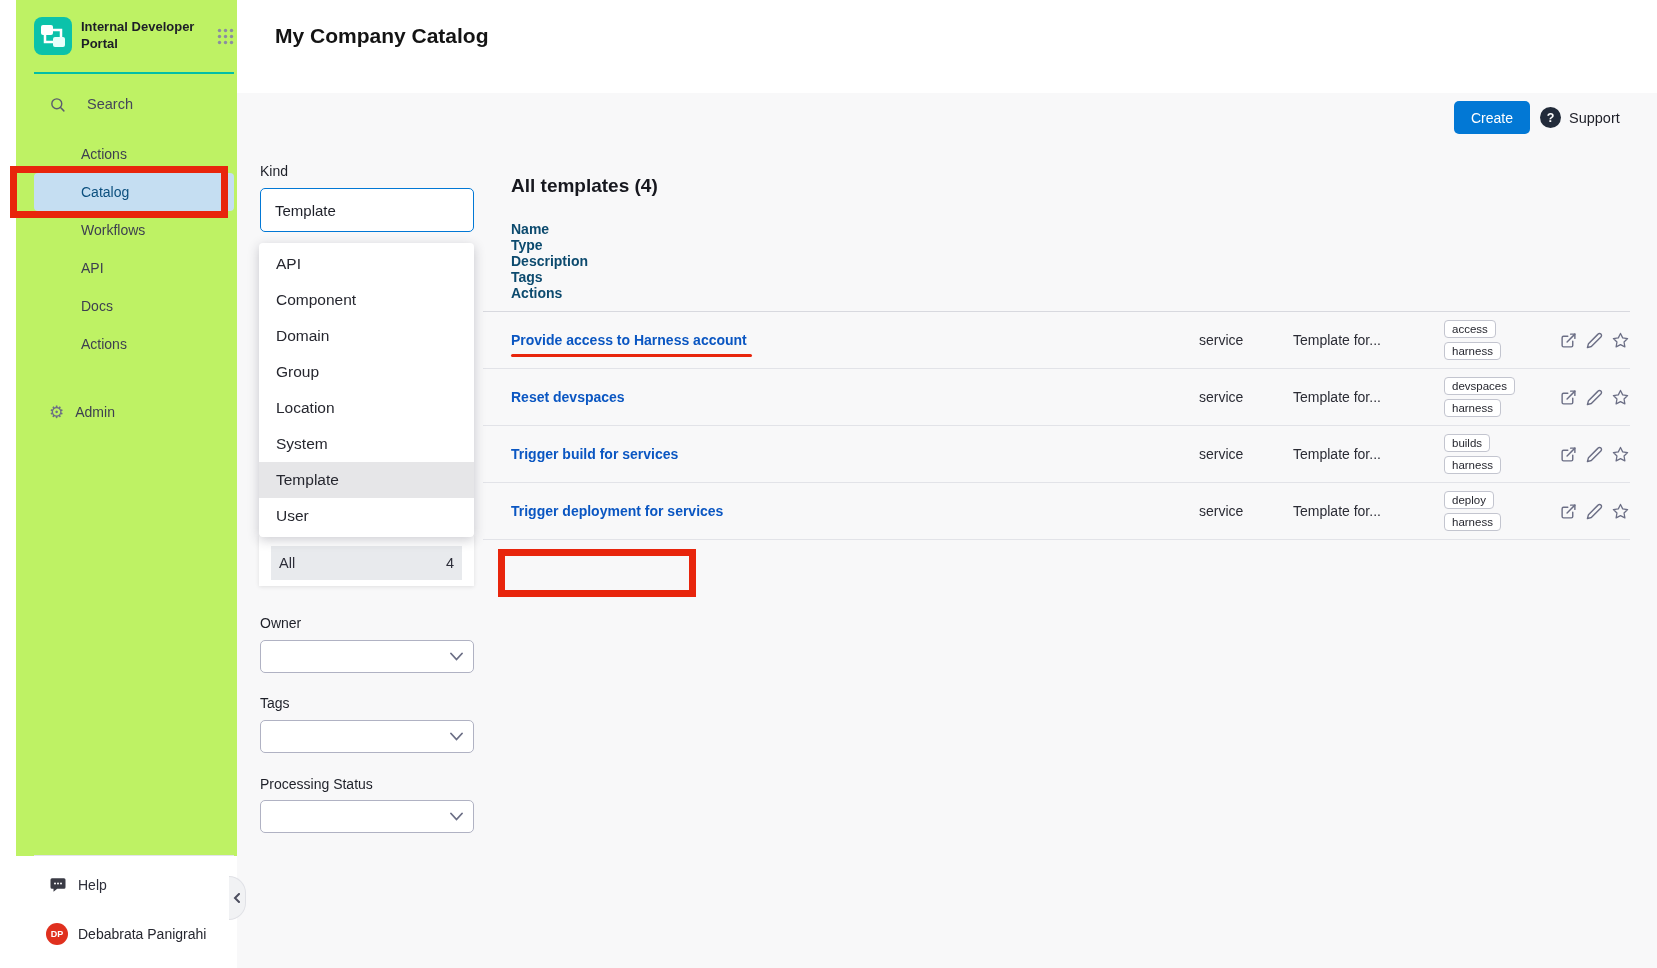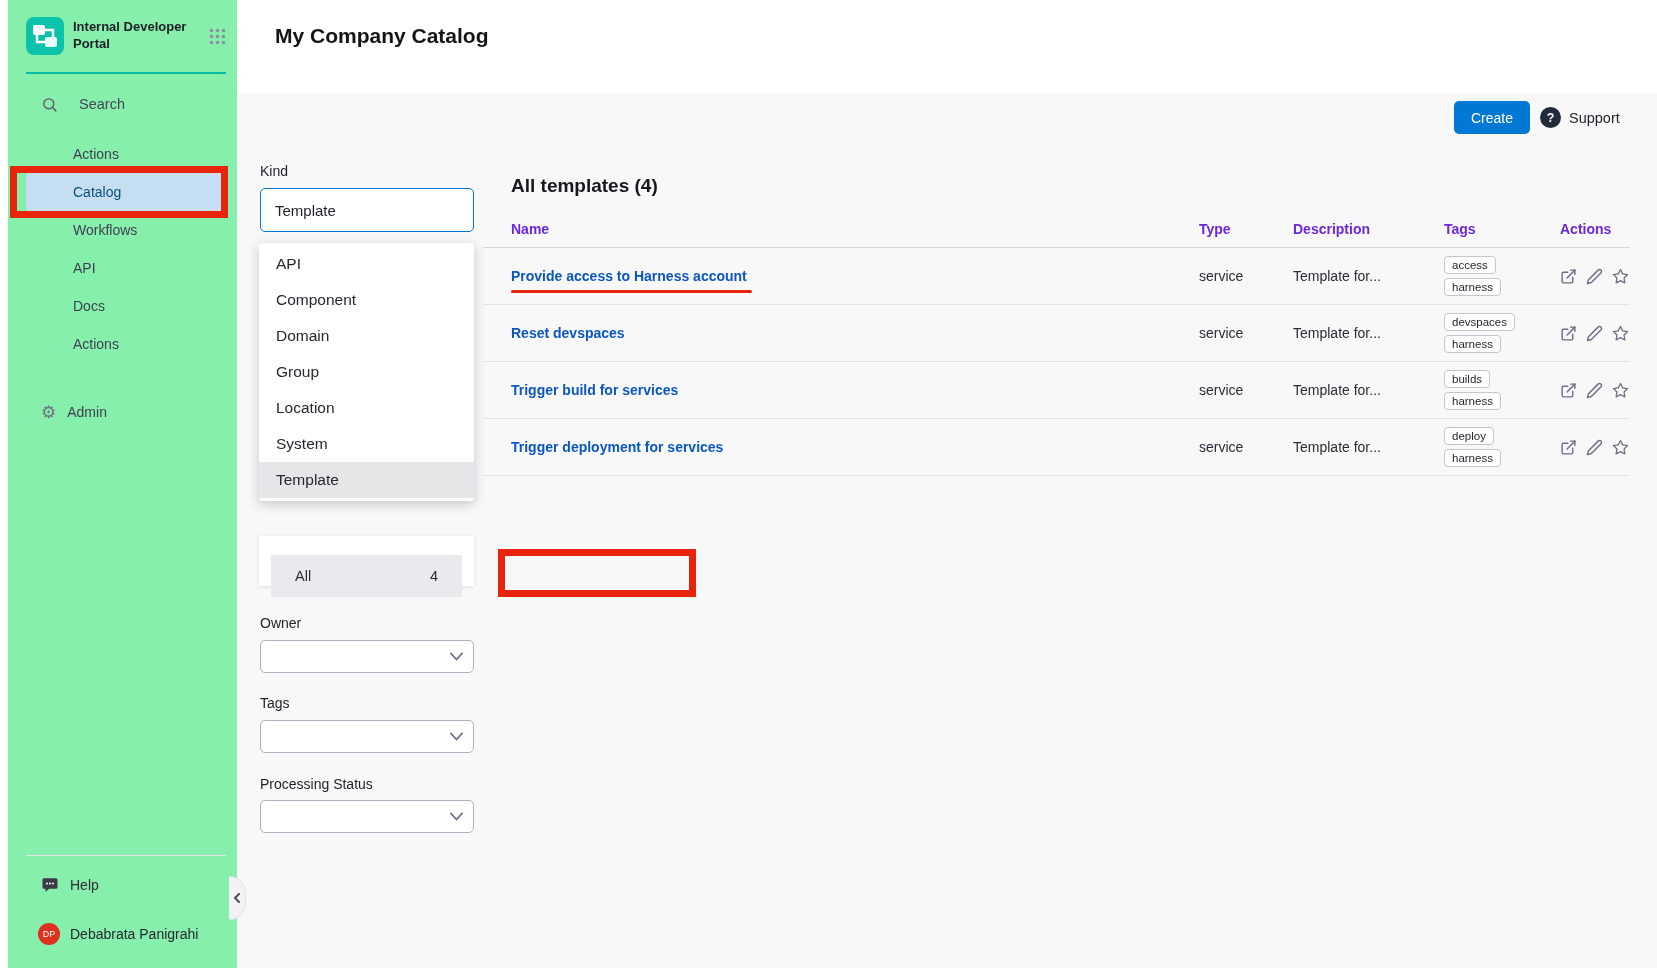--- a/index.html
+++ b/index.html
@@ -2,67 +2,67 @@
 <html><head>
 <meta charset="utf-8">
 <style>
   * { margin:0; padding:0; box-sizing:border-box; }
   html,body { width:1657px; height:968px; }
   body {
     font-family:"Liberation Sans","DejaVu Sans",sans-serif;
     background:#ffffff; color:#22232e; position:relative; overflow:hidden;
   }
   
-  .sidebar { position:absolute; left:8px; top:0; width:237px; height:968px; background:#86efac; border-right:1px solid #e7e8ec; }
+  .sidebar { position:absolute; left:16px; top:0; width:237px; height:856px; background:#bef264; border-right:1px solid #e7e8ec; }
   .sidebar-header { height:74px; margin:0 18px; display:flex; align-items:center; gap:9px; border-bottom:2px solid #02bfa5; }
   .logo-text { font-size:13px; font-weight:700; color:#1d1e27; line-height:1.3; width:116px; }
   .grid-icon { margin-left:auto; cursor:pointer; display:flex; }
   .sidebar-search { display:flex; align-items:center; gap:21px; padding-left:33px; margin-top:17px; height:26px; font-size:14.5px; color:#44465a; cursor:pointer; }
   .nav { margin-top:18px; }
   .nav-item { height:38px; margin:0 18px; display:flex; align-items:center; padding-left:47px; font-size:14px; color:#3d3f50; border-radius:4px; cursor:pointer; }
   .nav-item.active { background:#c5def2; color:#0b4f7e; }
   .admin-item { margin:30px 18px 0; display:flex; gap:11px; align-items:center; padding-left:15px; height:38px; font-size:14px; color:#3d3f50; cursor:pointer; }
   .gear-glyph { font-size:17px; color:#6b6e85; line-height:1; }
   .sidebar-bottom { position:absolute; top:855px; left:0; right:0; }
   .sidebar-divider { margin:0 18px; border-top:1px solid #e3e4e9; }
   .help-row { display:flex; align-items:center; gap:11px; padding-left:33px; margin-top:15px; height:28px; font-size:14px; color:#2e2f3a; cursor:pointer; }
   .user-row { display:flex; align-items:center; gap:10px; padding-left:30px; margin-top:24px; cursor:pointer; }
-  .avatar { width:22px; height:22px; border-radius:50%; background:#e0301e; color:#fff; font-size:9px; font-weight:400; display:flex; align-items:center; justify-content:center; flex:none; }
+  .avatar { width:22px; height:22px; border-radius:50%; background:#e0301e; color:#fff; font-size:9px; font-weight:700; display:flex; align-items:center; justify-content:center; flex:none; }
   .user-name { font-size:14px; color:#26272f; }
   .collapse-tab { position:absolute; left:229px; top:876px; width:17px; height:44px; background:#f1f2f4; border:1px solid #e0e1e6; border-left:none; border-radius:0 22px 22px 0; display:flex; align-items:center; justify-content:center; z-index:30; color:#555; cursor:pointer; }
   
   .main-header { position:absolute; left:237px; top:0; right:0; height:93px; background:#fff; }
   .page-title { position:absolute; left:38px; top:24px; font-size:21px; font-weight:700; color:#141414; }
   
   .content { position:absolute; left:237px; top:93px; right:0; bottom:0; background:#f8f8f9; }
   .create-btn { position:absolute; left:1217px; top:8px; width:76px; height:33px; background:#0278d5; color:#fff; border:none; border-radius:5px; font-size:14px; font-family:inherit; cursor:pointer; }
   .support { position:absolute; left:1303px; top:8px; height:33px; display:flex; align-items:center; gap:8px; font-size:14.5px; color:#1e1f28; cursor:pointer; }
   .support-icon { width:21px; height:21px; border-radius:50%; background:#222b3a; color:#fff; font-size:12.5px; font-weight:700; display:flex; align-items:center; justify-content:center; }
   
   .filter-label { position:absolute; left:23px; font-size:14px; color:#1e2029; }
   .kind-label { top:70px; }
   .kind-select { position:absolute; left:23px; top:95px; width:214px; height:44px; background:#fff; border:1.5px solid #0278d5; border-radius:5px; display:flex; align-items:center; padding-left:14px; font-size:15px; color:#1e2029; cursor:pointer; }
   .dropdown { position:absolute; left:22px; top:150px; width:215px; background:#fff; border-radius:4px; box-shadow:0 3px 12px rgba(40,41,61,.24); z-index:20; padding:3px 0; }
   .dropdown-option { height:36px; display:flex; align-items:center; padding-left:17px; font-size:15.5px; color:#26272f; cursor:pointer; }
   .dropdown-option.selected { background:#e6e6e8; }
   .facet-card { position:absolute; left:22px; top:443px; width:215px; height:50px; background:#fff; box-shadow:0 1px 4px rgba(0,0,0,.10); z-index:5; padding:10px 12px 0; }
-  .facet-row { height:42px; background:#e8eaed; display:flex; align-items:center; justify-content:space-between; padding:0 24px; font-size:14.5px; color:#2c2d38; cursor:pointer;margin-top:9px; }
+  .facet-row { height:34px; background:#e8eaed; display:flex; align-items:center; justify-content:space-between; padding:0 8px; font-size:14.5px; color:#2c2d38; cursor:pointer; }
   .owner-label { top:522px; }
   .tags-label { top:602px; }
   .proc-label { top:683px; }
   .select-box { position:absolute; left:23px; width:214px; height:33px; background:#fff; border:1px solid #b0b2c3; border-radius:5px; display:flex; align-items:center; justify-content:flex-end; padding-right:10px; cursor:pointer; }
   .owner-select { top:547px; } .tags-select { top:627px; } .proc-select { top:707px; }
   
   .table-panel { position:absolute; left:246px; top:70px; width:1147px; }
   .panel-head { display:flex; align-items:flex-end; justify-content:space-between; padding:12px 32px 0 28px; }
   .panel-title { font-size:19px; font-weight:700; color:#17181f; }
   .filter-box { width:240px; height:30px; display:flex; align-items:center; gap:8px; border-bottom:1px solid #989aac; padding:0 4px 2px; }
   .filter-box input { border:none; outline:none; background:transparent; flex:1; font-size:14.5px; font-family:inherit; color:#333; min-width:0; }
   .filter-box input::placeholder { color:#9fa1b3; }
-  .thead { display:flex; margin-top:24px; padding:0 0 10px 28px; border-bottom:1px solid #d8d9df; font-size:14px; font-weight:700; color:#6d28d9; }
+  .thead { display:flex; margin-top:24px; padding:0 0 10px 28px; border-bottom:1px solid #d8d9df; font-size:14px; font-weight:700; color:#0c4a6e;flex-direction:column; }
   .col-name{width:688px} .col-type{width:94px} .col-desc{width:151px} .col-tags{width:116px} .col-actions{width:70px}
   .trow { display:flex; align-items:center; min-height:56px; padding-left:28px; border-bottom:1px solid #e2e3e8;justify-content:flex-end; }
   .cell-name { width:688px; }
   .name-link { display:inline-block; position:relative; font-size:14px; font-weight:700; color:#0a56c2; cursor:pointer; }
   .name-link.annotated::after { content:""; position:absolute; left:0; right:-5px; bottom:-9px; height:3.5px; background:#e8250c; border-radius:2px; }
   .cell-type { width:94px; font-size:14px; color:#2b2c35; }
   .cell-desc { width:151px; font-size:14px; color:#2b2c35; }
   .cell-tags { width:116px; display:flex; flex-direction:column; align-items:flex-start; gap:4px; padding:8px 0; }
   .tag-chip { background:#fff; border:1px solid #c3c5cf; border-radius:4px; font-size:11.5px; color:#26272f; padding:2px 7px; white-space:nowrap; }
   .cell-actions { width:70px; display:flex; gap:9px; align-items:center; }
@@ -170,20 +170,21 @@
   <div class="kind-select">Template</div>
 
   <div class="dropdown">
       <div class="dropdown-option">API</div>
       <div class="dropdown-option">Component</div>
       <div class="dropdown-option">Domain</div>
       <div class="dropdown-option">Group</div>
       <div class="dropdown-option">Location</div>
       <div class="dropdown-option">System</div>
       <div class="dropdown-option selected">Template</div>
+      <div class="dropdown-option">User</div>
     </div>
 
   <div class="facet-card">
     <div class="facet-row">
       <span>All</span>
       <span>4</span>
     </div>
   </div>
 
   <div class="filter-label owner-label">Owner</div>

